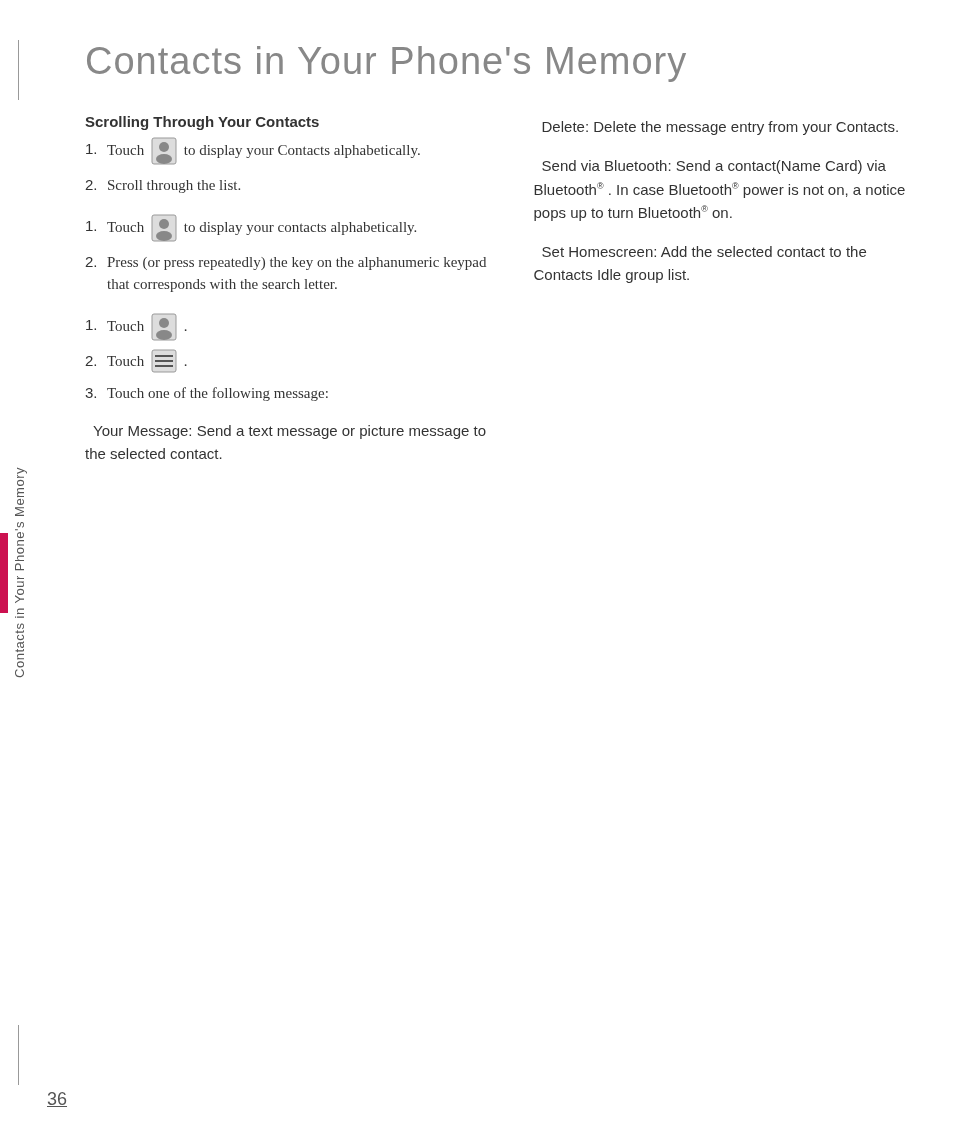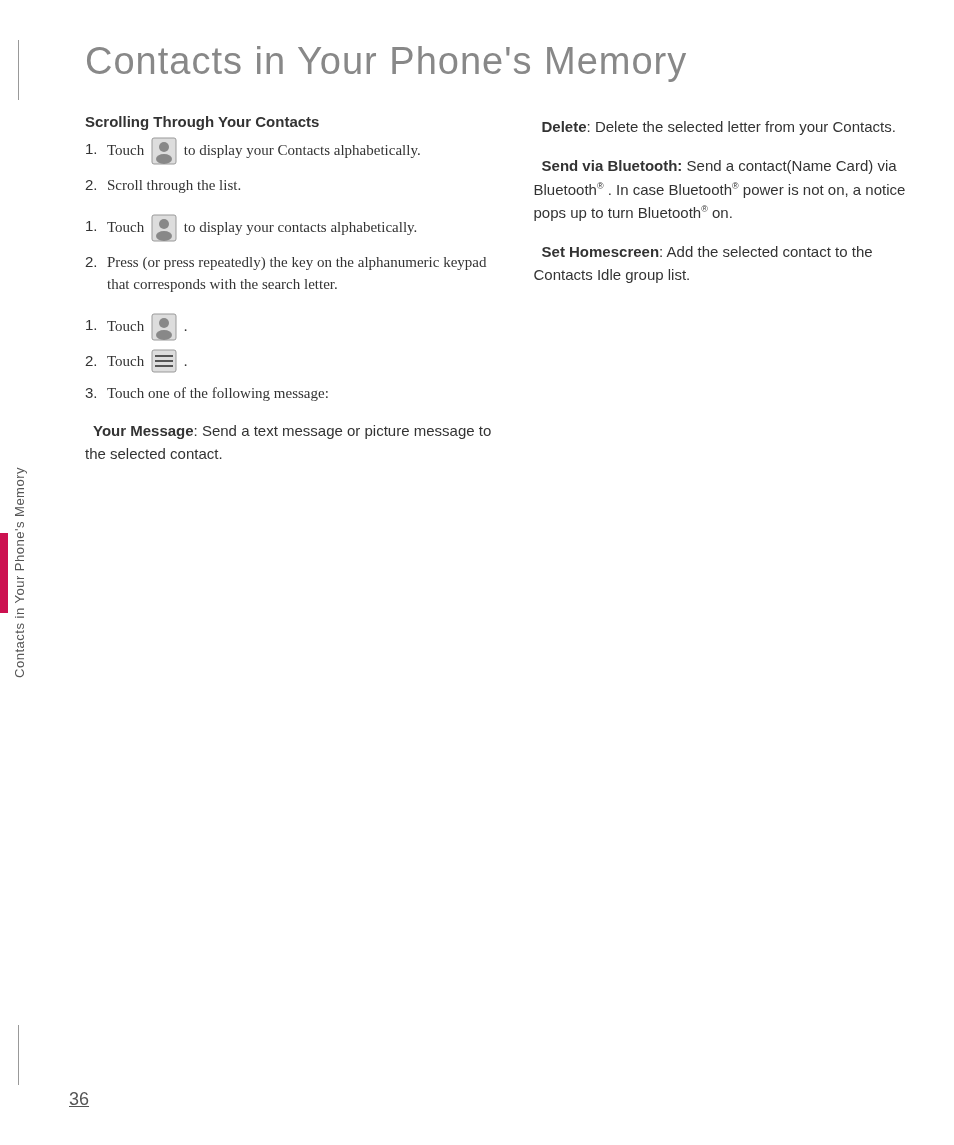--- a/index.html
+++ b/index.html
@@ -68,21 +68,21 @@
       transform: translateY(-50%);
       width: 8px;
       height: 80px;
       background: #cc1150;
     }
 
     
     .page-number {
       position: absolute;
       bottom: 35px;
-      left: 69px;
+      left: 47px;
       font-size: 18px;
       color: #555;
       text-decoration: underline;
     }
 
     
     .main-content {
       position: absolute;
       left: 55px;
       top: 0;
@@ -176,21 +176,21 @@
 
     
     .para {
       font-size: 15px;
       line-height: 1.55;
       color: #333;
       margin-bottom: 16px;
     }
 
     .para strong {
-      font-weight: bold;
+      font-weight: normal;
       padding-left: 8px;
     }
 
     .section-block {
       margin-bottom: 14px;
     }
 
     sup {
       font-size: 9px;
     }
@@ -302,21 +302,21 @@
 
         <div class="para">
           <strong>Your Message</strong><span>: Send a text message or picture message to the selected contact.</span>
         </div>
 
       </div>
 
       <div class="right-col">
 
         <div class="para">
-          <strong>Delete</strong><span>: Delete the selected letter from your Contacts.</span>
+          <strong>Delete</strong><span>: Delete the message entry from your Contacts.</span>
         </div>
 
         <div class="para">
           <strong>Send via Bluetooth:</strong><span> Send a contact(Name Card) via Bluetooth<sup>®</sup> . In case Bluetooth<sup>®</sup> power is not on, a notice pops up to turn Bluetooth<sup>®</sup> on.</span>
         </div>
 
         <div class="para">
           <strong>Set Homescreen</strong><span>:  Add the selected contact to the Contacts Idle group list.</span>
         </div>
 

